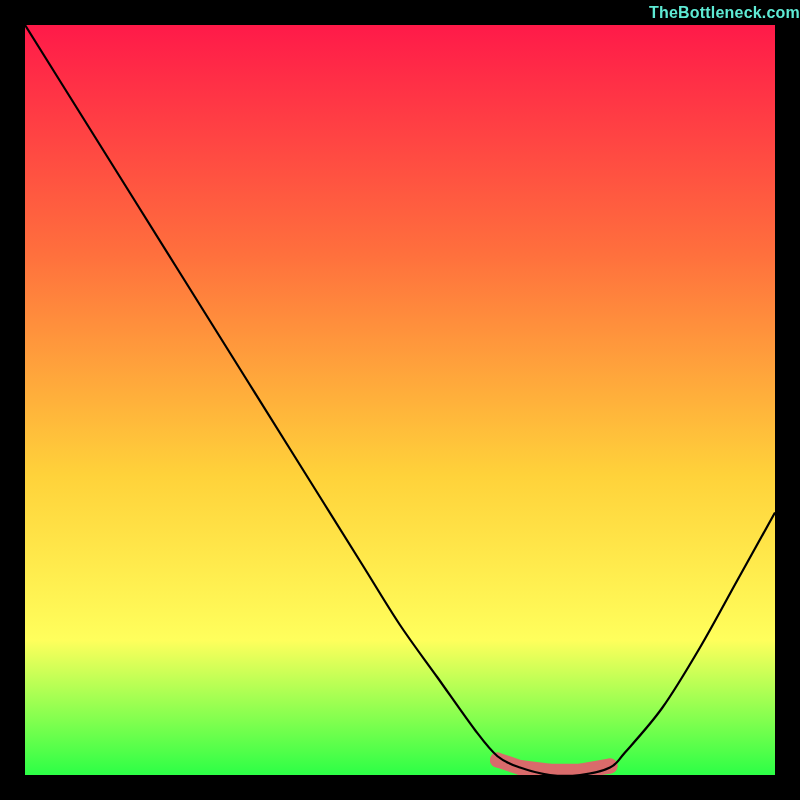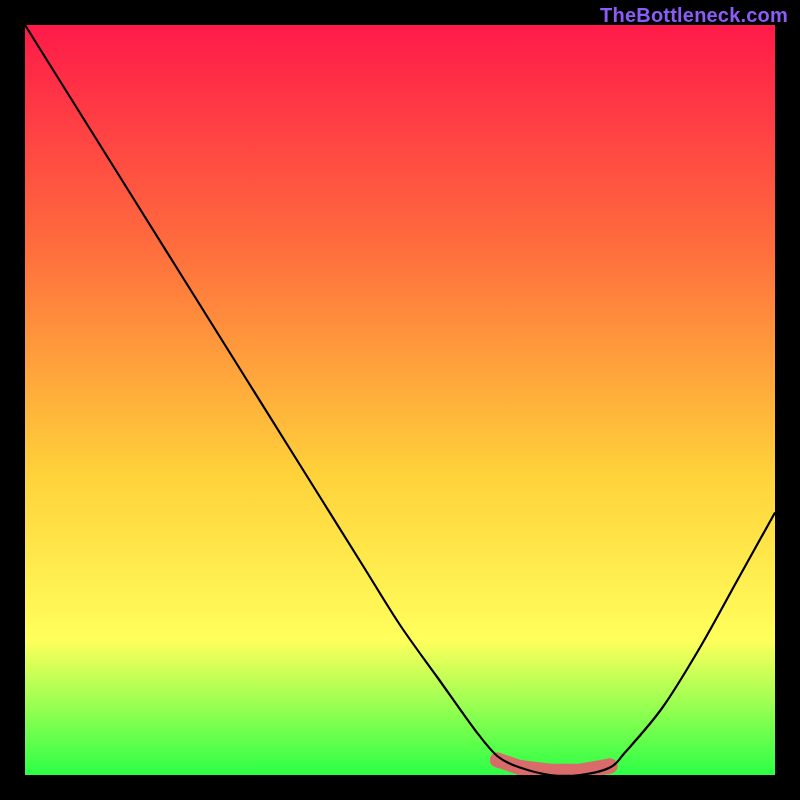--- a/index.html
+++ b/index.html
@@ -20,23 +20,23 @@
   .plot-area {
     position: absolute;
     left: 25px;
     top: 25px;
     width: 750px;
     height: 750px;
   }
   .watermark {
     position: absolute;
     top: 4px;
-    right: 12px;
-    color: #8b5cf6;
-    font-size: 20px;
+    right: 0;
+    color: #5eead4;
+    font-size: 16px;
     font-weight: 600;
     letter-spacing: 0.2px;
     user-select: none;
   }
   svg {
     display: block;
   }
 </style>
 </head>
 <body>

